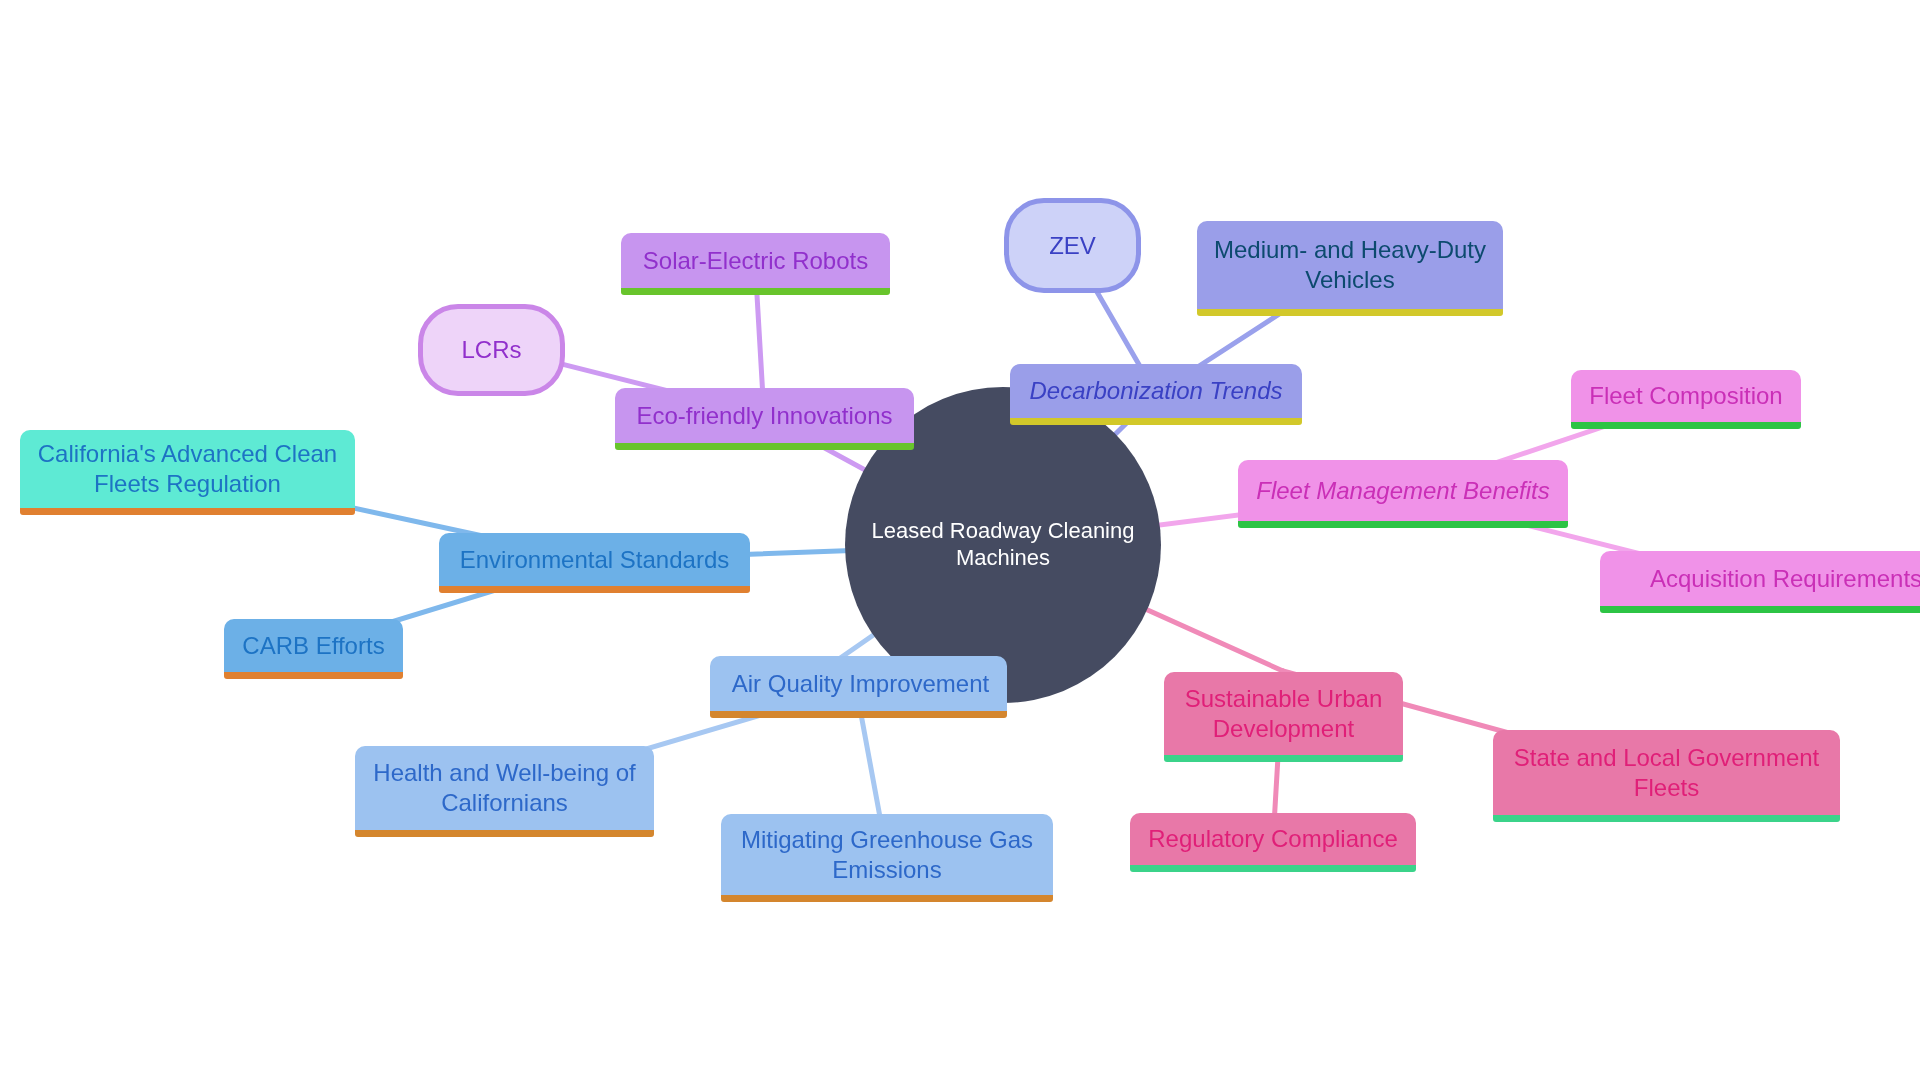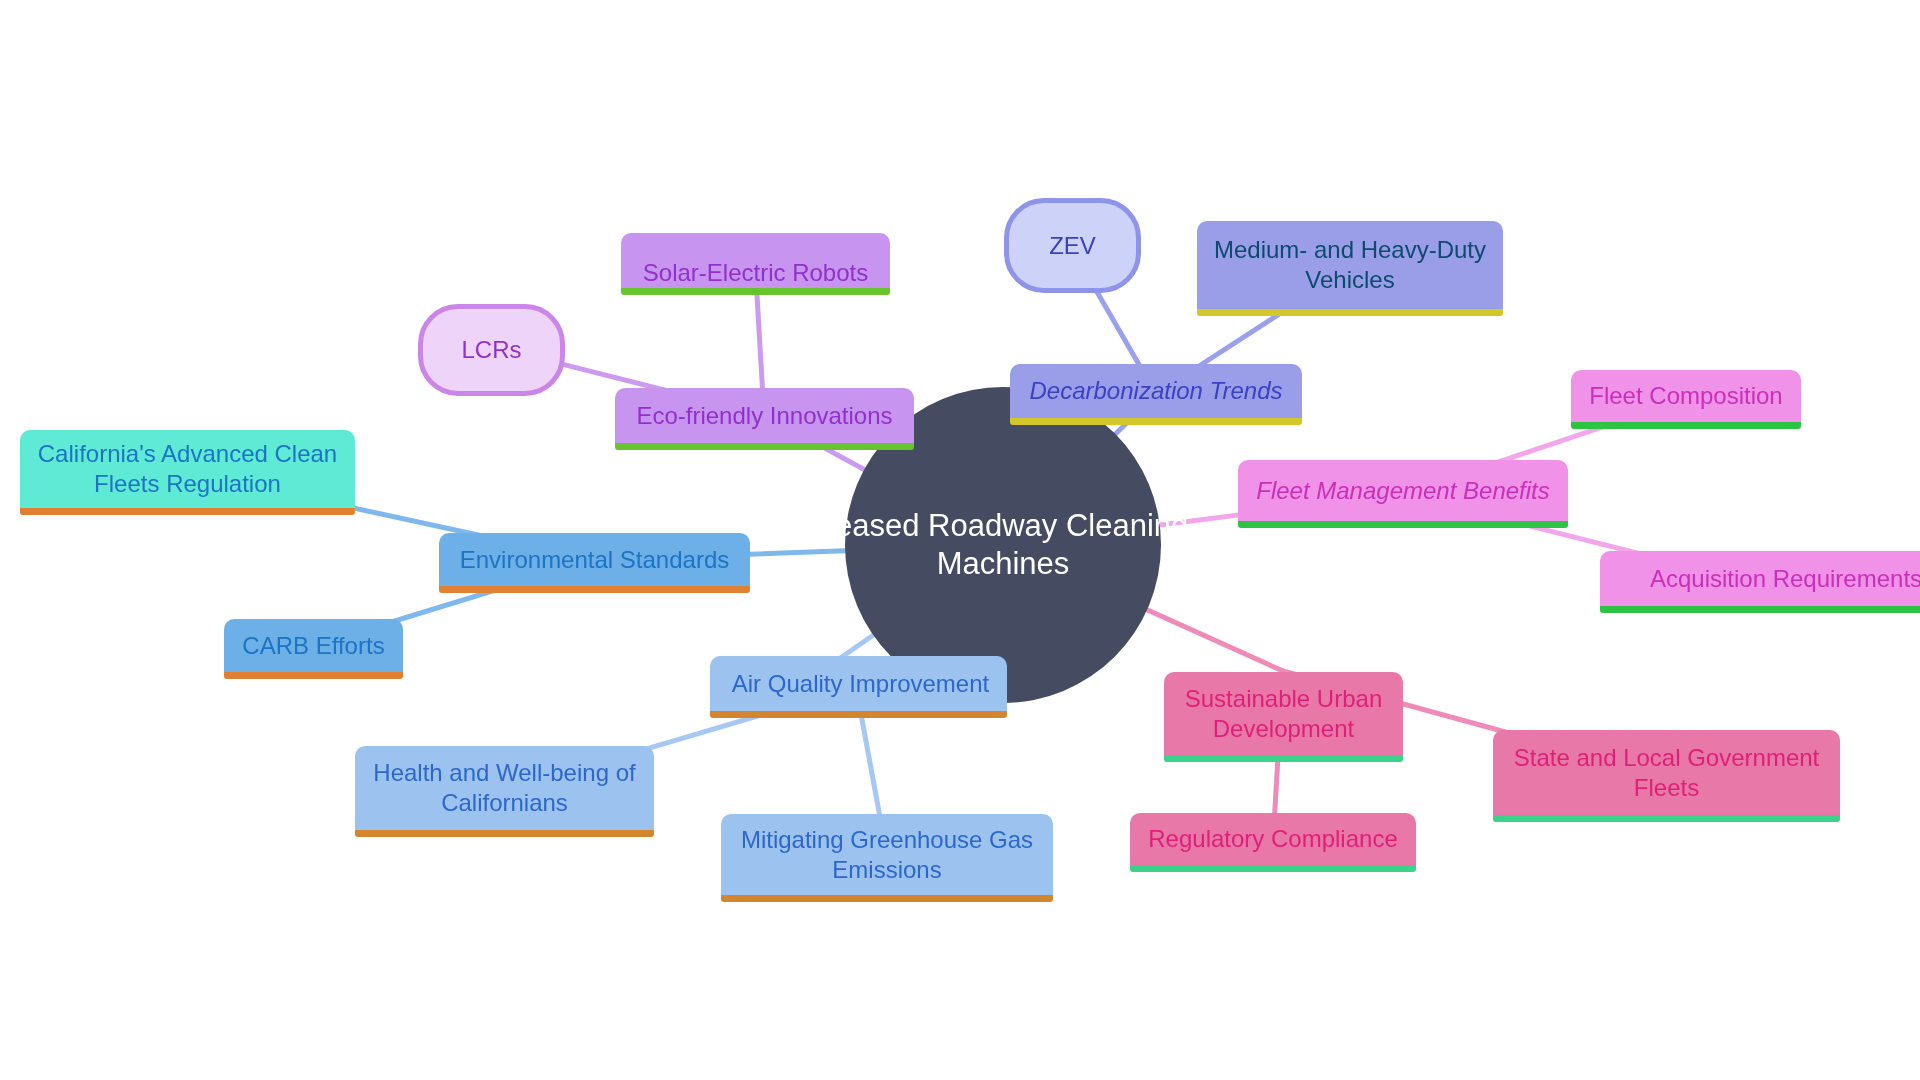--- a/index.html
+++ b/index.html
@@ -23,21 +23,21 @@
   }
   .center-circle {
     position: absolute;
     z-index: 2;
     border-radius: 50%;
     display: flex;
     flex-direction: column;
     align-items: center;
     justify-content: center;
     text-align: right;
-    font-size: 31px;
+    font-size: 22px;
     line-height: 1.22;
     cursor: default;
   }
   .node {
     position: absolute;
     z-index: 3;
     box-sizing: content-box;
     display: flex;
     flex-direction: column;
     align-items: center;
@@ -98,21 +98,21 @@
       <div class="node pill" style="left: 1004px; top: 198px; width: 111px; height: 85px; color: rgb(58, 65, 196); background: rgb(205, 210, 248); border-color: rgb(141, 148, 233);">
         <span>ZEV</span>
       </div>
       <div class="node box" style="left: 1197px; top: 221px; width: 290px; height: 88px; color: #0c4a6e; background: rgb(154, 158, 233); border-bottom-color: rgb(210, 200, 42);">
         <span>Medium- and Heavy-Duty</span>
         <span>Vehicles</span>
       </div>
       <div class="node box" style="left: 615px; top: 388px; width: 283px; height: 55px; color: rgb(145, 48, 204); background: rgb(199, 149, 239); border-bottom-color: rgb(104, 196, 44);">
         <span>Eco-friendly Innovations</span>
       </div>
-      <div class="node box" style="left: 621px; top: 233px; width: 253px; height: 55px; color: rgb(145, 48, 204); background: rgb(199, 149, 239); border-bottom-color: rgb(104, 196, 44); justify-content: flex-end;">
+      <div class="node box" style="left: 621px; top: 233px; width: 253px; height: 55px; color: rgb(145, 48, 204); background: rgb(199, 149, 239); border-bottom-color: rgb(104, 196, 44);">
         <span>Solar-Electric Robots</span>
       </div>
       <div class="node pill" style="left: 418px; top: 304px; width: 121px; height: 82px; color: rgb(145, 48, 204); background: rgb(238, 212, 249); border-color: rgb(202, 134, 232);">
         <span>LCRs</span>
       </div>
       <div class="node box" style="left: 439px; top: 533px; width: 295px; height: 53px; color: rgb(29, 115, 196); background: rgb(108, 176, 231); border-bottom-color: rgb(224, 128, 48);">
         <span>Environmental Standards</span>
       </div>
       <div class="node box" style="left: 20px; top: 430px; width: 319px; height: 78px; color: rgb(29, 115, 196); background: #5eead4; border-bottom-color: rgb(224, 128, 48);">
         <span>California's Advanced Clean</span>

